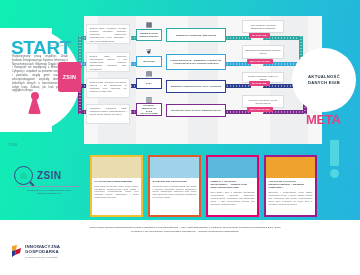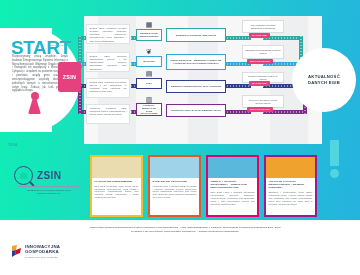--- a/index.html
+++ b/index.html
@@ -279,20 +279,21 @@
   <div class="rbox" style="left:242px;top:72px;width:42px;height:11px;">Szybki i bezpieczny dostęp do danych</div>
   <div class="badge" style="left:249px;top:81px;">WYKONANE</div>
 
   <div class="rbox" style="left:242px;top:95px;width:42px;height:13px;">Procedury weryfikacji i korekt zbiorów danych</div>
   <div class="badge" style="left:247px;top:107px;">ZREALIZOWANE</div>
 
   <div class="metacircle">
     <div>AKTUALNOŚĆ</div>
     <div>DANYCH EGIB</div>
   </div>
+  <div class="meta">META</div>
   <div class="exclaim">
     <div class="bar"></div>
       <div class="dot"></div>
   </div>
 
   <div class="brand">
     <div class="mark">
         <div class="house"></div>
       </div>
     <div class="word">ZSIN</div>

